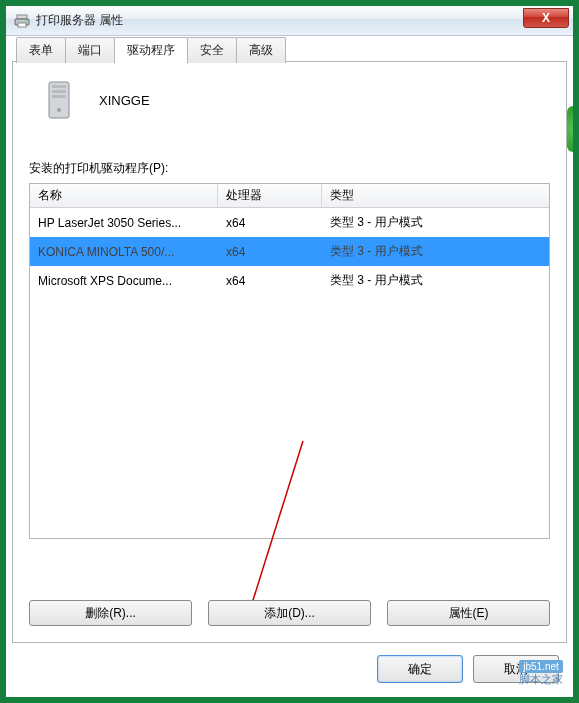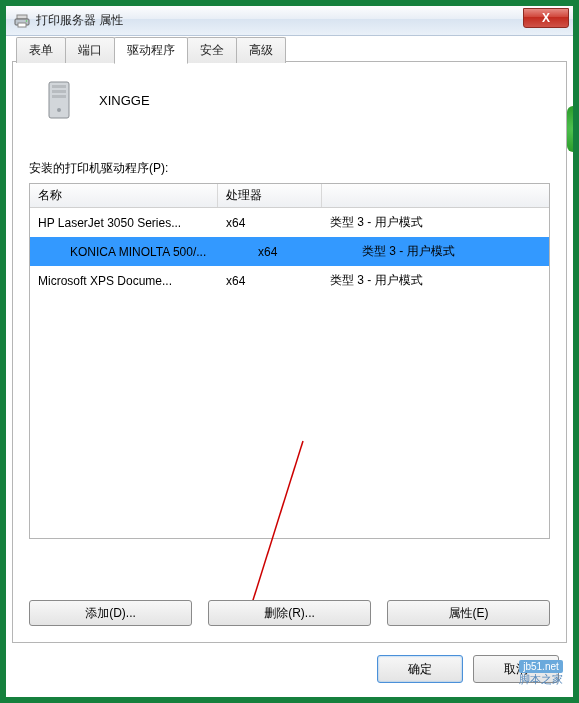--- a/index.html
+++ b/index.html
@@ -134,22 +134,21 @@
   display: flex;
   height: 29px;
   align-items: center;
   font-size: 12px;
 }
 .driver-row .c1 { width: 188px; padding-left: 8px; white-space: nowrap; overflow: hidden; text-overflow: ellipsis;}
 .driver-row .c2 { width: 104px; padding-left: 8px;}
 .driver-row .c3 { flex: 1; padding-left: 8px;}
 .driver-row.selected {
   background: #3399ff;
-  color: #000000;
-  padding-left: 32px;
+  color: #404040;
 }
 .button-row {
   position: absolute;
   left: 16px;
   right: 16px;
   bottom: 16px;
   display: flex;
   gap: 16px;
 }
 .btn {
@@ -262,20 +261,21 @@
         </span>
         <span class="server-name">XINGGE</span>
       </div>
 
       <div class="section-label">安装的打印机驱动程序(P):</div>
 
       <div class="driver-box">
         <div class="driver-header">
           <div class="col-name">名称</div>
           <div class="col-proc">处理器</div>
+          <div class="col-type">类型</div>
         </div>
         <div id="driver-rows">
             <div class="driver-row">
               <div class="c1">HP LaserJet 3050 Series...</div>
               <div class="c2">x64</div>
               <div class="c3">类型 3 - 用户模式</div>
             </div>
             <div class="driver-row selected">
               <div class="c1">KONICA MINOLTA 500/...</div>
               <div class="c2">x64</div>
@@ -288,22 +288,22 @@
             </div>
           </div>
       </div>
 
       <svg class="arrow" width="80" height="200">
         <line x1="70" y1="5" x2="15" y2="180" stroke="#c00" stroke-width="1.5"></line>
         <polygon points="15,180 10,168 22,172" fill="#c00"></polygon>
       </svg>
 
       <div class="button-row">
+        <div class="btn">删除(R)...</div>
         <div class="btn">添加(D)...</div>
-        <div class="btn">删除(R)...</div>
         <div class="btn">属性(E)</div>
       </div>
 
     </div>
   </div>
 
   <div class="bottom-row">
     <div class="btn2 primary">确定</div>
     <div class="btn2">取消</div>
   </div>

